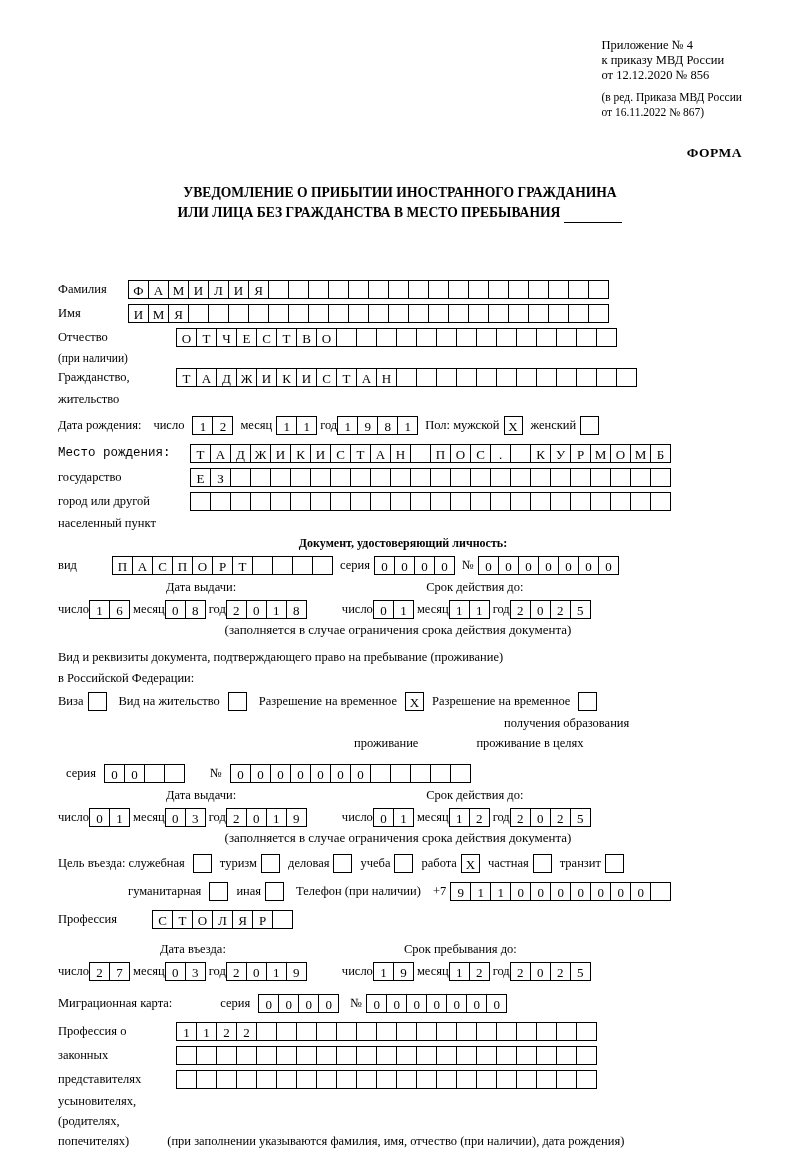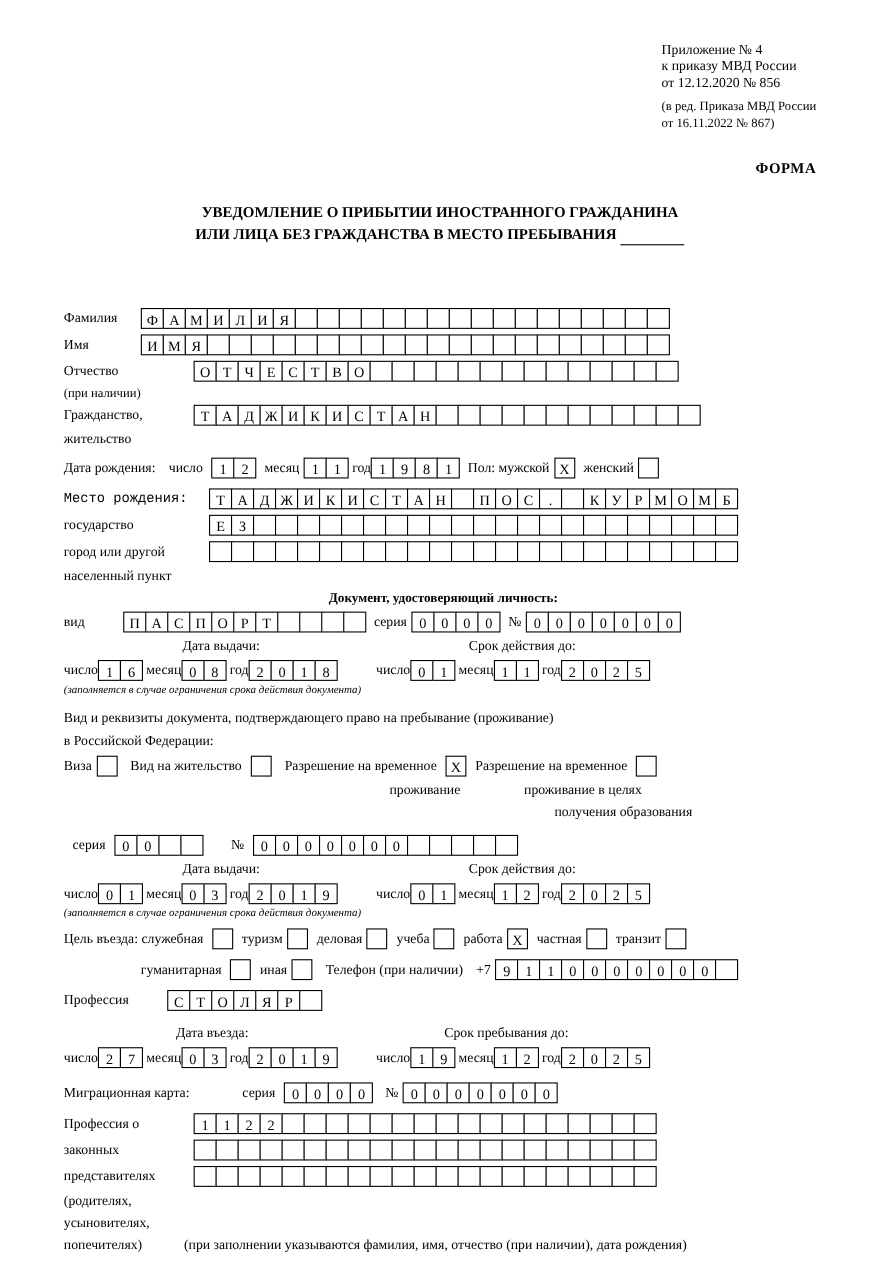--- a/index.html
+++ b/index.html
@@ -121,24 +121,23 @@
   .docline {
     text-align: center;
     font-weight: bold;
     font-size: 12px;
     margin: 4px 0 3px 0;
   }
   .mt6 { margin-top: 6px; }
   .mt10 { margin-top: 10px; }
   .flexwrap { display:flex; align-items:center; flex-wrap: nowrap; }
   .right-note {
-    text-align: left;
-    font-size: 10px;
+    text-align: center;
+    font-size: 13px;
     padding-right: 10px;
-    font-style: italic;
   }
   .purpose-label { white-space: nowrap; }
 </style>
 </head>
 <body>
 
 <div class="page">
 
   <div class="header-block">
     <div>Приложение № 4</div>
@@ -517,28 +516,28 @@
       <span class="sp12"></span>
       <span class="lbl">Разрешение на временное</span>
       <span class="sp8"></span>
       <span class="box">X</span>
       <span class="sp8"></span>
       <span class="lbl">Разрешение на временное</span>
       <span class="sp8"></span>
       <span class="box"></span>
     </div>
     <div class="row" style="min-height:18px;">
+      <span style="display:inline-block;width:446px;"></span>
+      <span class="lbl">получения образования</span>
+    </div>
+    <div class="row" style="min-height:18px;">
       <span style="display:inline-block;width:296px;"></span>
       <span class="lbl">проживание</span>
       <span style="display:inline-block;width:58px;"></span>
       <span class="lbl">проживание в целях</span>
-    </div>
-    <div class="row" style="min-height:18px;">
-      <span style="display:inline-block;width:446px;"></span>
-      <span class="lbl">получения образования</span>
     </div>
 
     <div class="row mt10 flexwrap">
       <span style="display:inline-block;width:8px;"></span>
       <span class="lbl">серия</span>
       <span class="sp8"></span>
       <span class="cells" id="cells-pseries">
           <span class="cell">0</span>
           <span class="cell">0</span>
           <span class="cell"></span>
@@ -832,24 +831,24 @@
           <span class="cell"></span>
           <span class="cell"></span>
           <span class="cell"></span>
           <span class="cell"></span>
           <span class="cell"></span>
           <span class="cell"></span>
           <span class="cell"></span>
         </span>
     </div>
     <div class="row" style="min-height:18px;">
+      <span class="lbl">усыновителях,</span>
+    </div>
+    <div class="row" style="min-height:18px;">
       <span class="lbl">(родителях,</span>
-    </div>
-    <div class="row" style="min-height:18px;">
-      <span class="lbl">усыновителях,</span>
     </div>
     <div class="row" style="min-height:18px;">
       <span class="lbl">попечителях)</span>
       <span style="display:inline-block;width:38px;"></span>
       <span class="lbl">(при заполнении указываются фамилия, имя, отчество (при наличии), дата рождения)</span>
     </div>
 
   </div>
 </div>
 

